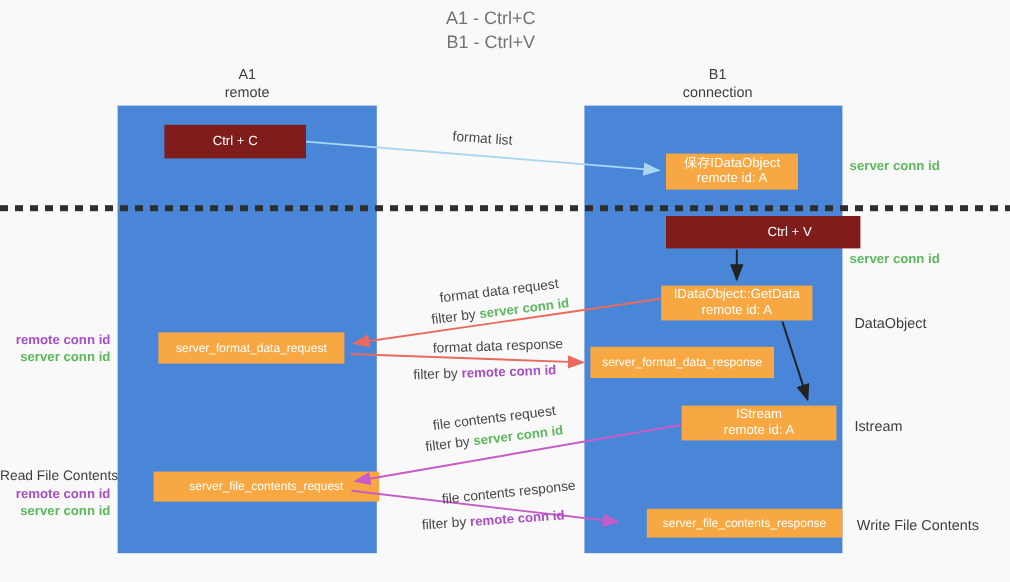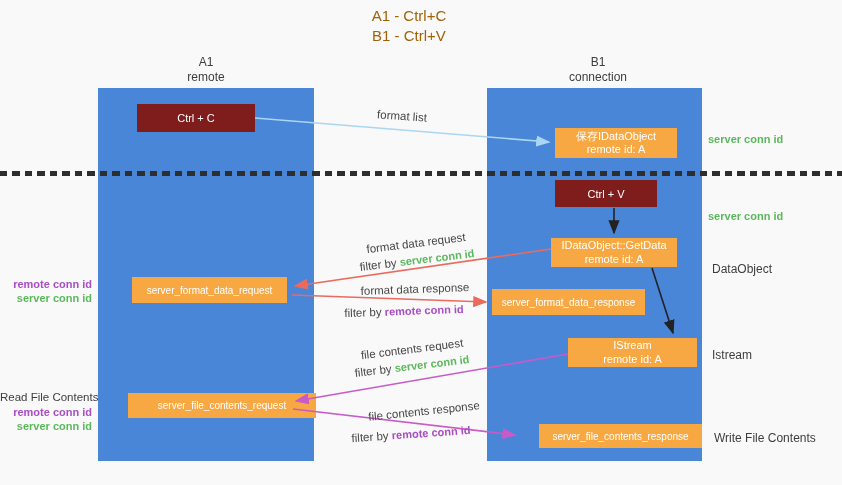--- a/index.html
+++ b/index.html
@@ -7,21 +7,21 @@
     font-family: "Liberation Sans", "DejaVu Sans", sans-serif;
     background:#f0f0f0;
   }
   #canvas {
     position:relative; width:842px; height:485px;
     background:#f9f9f9; overflow:hidden;
     font-family: "Liberation Sans", "DejaVu Sans", sans-serif;
   }
   .title {
     position:absolute; left:309px; top:6px; width:200px;
-    text-align:center; font-size:15px; line-height:20px; color:#a16207;
+    text-align:center; font-size:15px; line-height:20px; color:#737373;
   }
   .col-header {
     position:absolute; width:120px; text-align:center;
     font-size:12px; line-height:15px; color:#3d3d3d;
   }
   .lifeline {
     position:absolute; top:88px; height:373px; background:#4a86d8;
   }
   .box {
     position:absolute; display:flex; align-items:center; justify-content:center;
@@ -67,26 +67,26 @@
 
   <div class="lifeline" style="left:98px; width:216px;"></div>
   <div class="lifeline" style="left:487px; width:215px;"></div>
 
   <div class="dotted-line"></div>
 
   <div class="box green" style="left:137px; top:104px; width:118px; height:28px;">
     <span>Ctrl + C</span>
   </div>
 
-  <div class="box orange two-line" style="left:555px; top:128px; width:122px; height:30px;">
+  <div class="box orange two-line" style="left:555px; top:128px; width:110px; height:30px;">
     <span>保存IDataObject</span>
     <span>remote id: A</span>
   </div>
 
-  <div class="box green" style="left:555px; top:180px; width:102px; height:27px;">
+  <div class="box green" style="left:555px; top:180px; width:118px; height:27px;padding-left:44px;">
     <span>Ctrl + V</span>
   </div>
 
   <div class="box orange two-line" style="left:551px; top:238px; width:126px; height:29px;">
     <span>IDataObject::GetData</span>
     <span>remote id: A</span>
   </div>
 
   <div class="box orange one-line" style="left:132px; top:277px; width:155px; height:26px;">
     <span>server_format_data_request</span>

